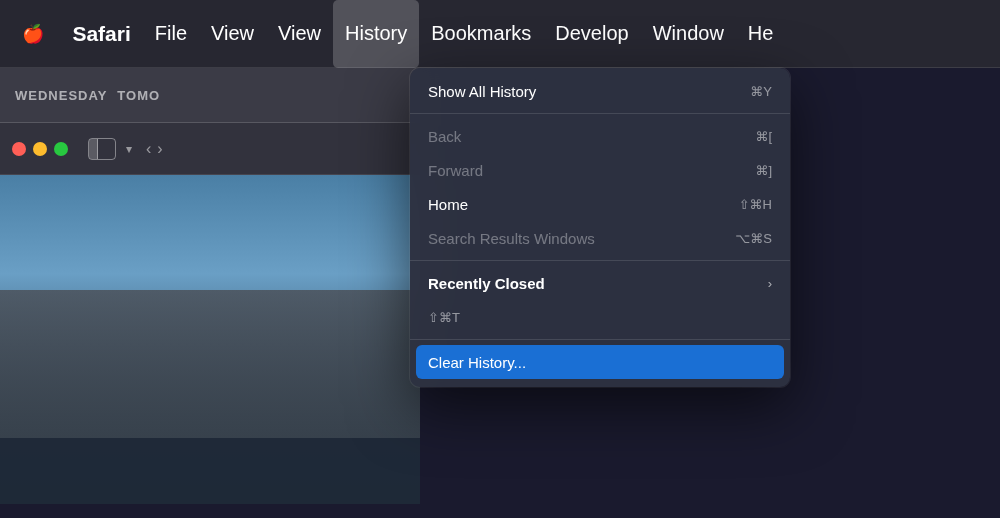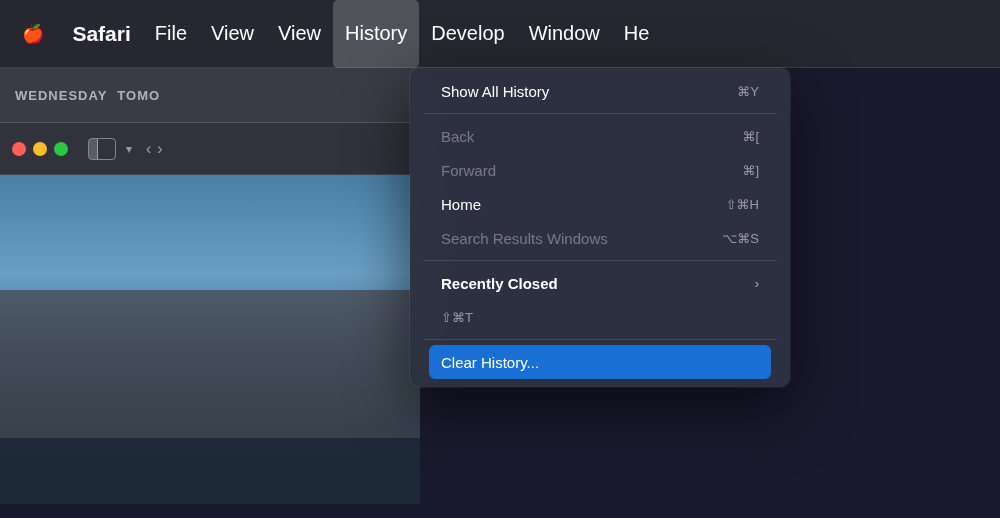--- a/index.html
+++ b/index.html
@@ -192,21 +192,21 @@
       top: 68px;
       left: 410px;
       width: 380px;
       background: rgba(45, 50, 65, 0.97);
       backdrop-filter: blur(20px);
       -webkit-backdrop-filter: blur(20px);
       border-radius: 10px;
       box-shadow: 0 20px 60px rgba(0,0,0,0.6), 0 0 0 1px rgba(255,255,255,0.1);
       z-index: 200;
       overflow: hidden;
-      padding: 6px 13px;
+      padding: 6px 0;
     }
 
     .menu-item {
       display: flex;
       align-items: center;
       justify-content: space-between;
       padding: 8px 18px;
       color: #ffffff;
       font-size: 15px;
       cursor: pointer;
@@ -271,20 +271,23 @@
     <span>File</span>
   </div>
   <div class="menubar-item">
     <span>View</span>
   </div>
   <div class="menubar-item">
     <span>View</span>
   </div>
   <div class="menubar-item active">
     <span>History</span>
+  </div>
+  <div class="menubar-item">
+    <span>Bookmarks</span>
   </div>
   <div class="menubar-item">
     <span>Develop</span>
   </div>
   <div class="menubar-item">
     <span>Window</span>
   </div>
   <div class="menubar-item">
     <span>He</span>
   </div>

